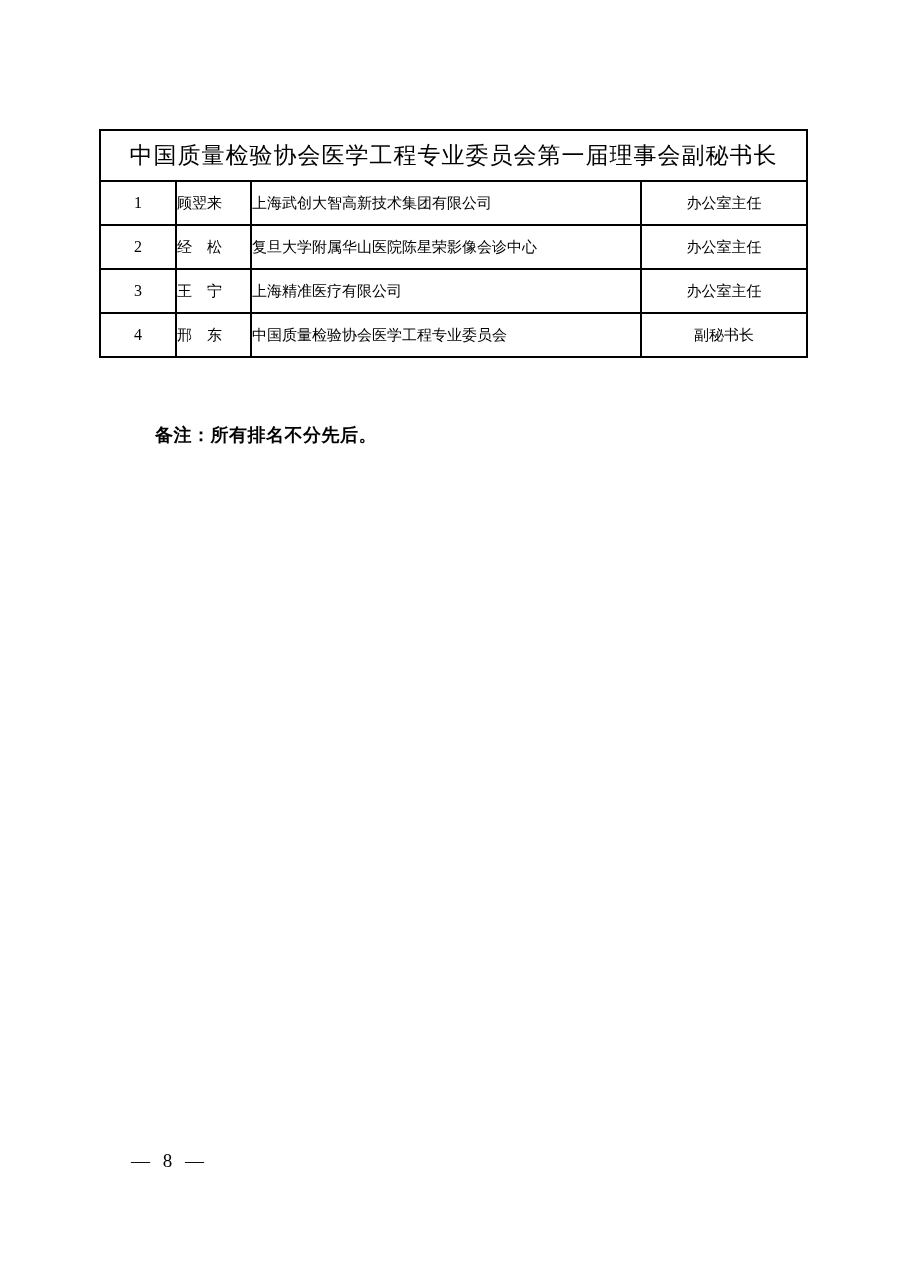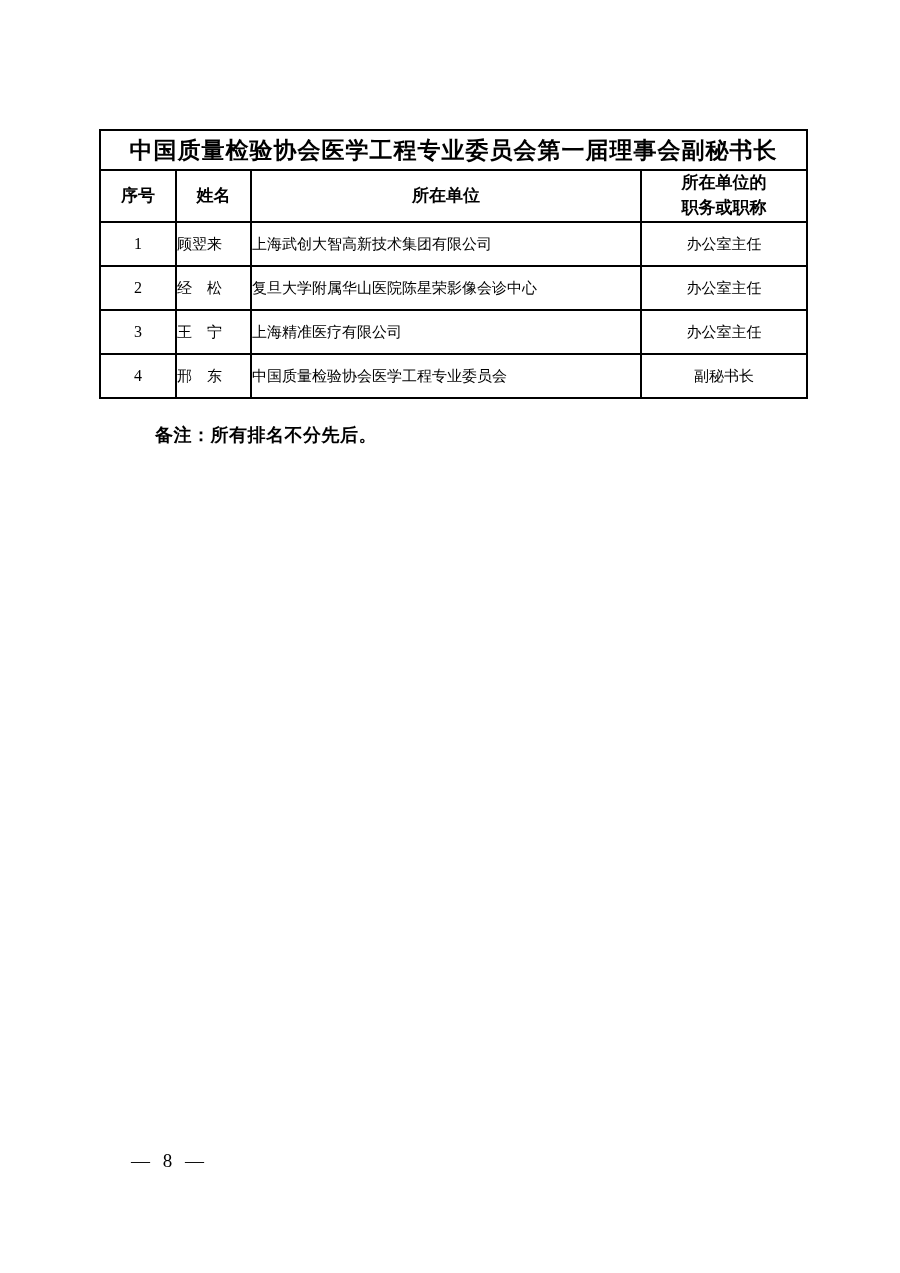--- a/index.html
+++ b/index.html
@@ -25,23 +25,23 @@
     border-collapse: collapse;
     table-layout: fixed;
   }
   table.committee th,
   table.committee td {
     border: 2px solid #000000;
     padding: 0;
     vertical-align: middle;
   }
   th.table-title {
-    height: 40px;
+    height: 51px;
     font-size: 23px;
-    font-weight: bold;
+    font-weight: normal;
     text-align: center;
     letter-spacing: 1px;
     font-family: "Liberation Sans", sans-serif;
   }
   tr.header-row th {
     height: 52px;
     font-size: 17px;
     font-weight: bold;
     text-align: center;
     white-space: pre-line;
@@ -84,27 +84,20 @@
     <colgroup>
       <col style="width:76px">
       <col style="width:75px">
       <col style="width:390px">
       <col style="width:166px">
     </colgroup>
     <thead>
       <tr>
         <th colspan="4" class="table-title">中国质量检验协会医学工程专业委员会第一届理事会副秘书长</th>
       </tr>
-      <tr class="header-row">
-        <th>序号</th>
-        <th>姓名</th>
-        <th>所在单位</th>
-        <th>所在单位的
-职务或职称</th>
-      </tr>
     </thead>
     <tbody>
       <tr>
         <td class="cell-num">1</td>
         <td class="cell-name">顾翌来</td>
         <td class="cell-org">上海武创大智高新技术集团有限公司</td>
         <td class="cell-pos">办公室主任</td>
       </tr>
       <tr>
         <td class="cell-num">2</td>

